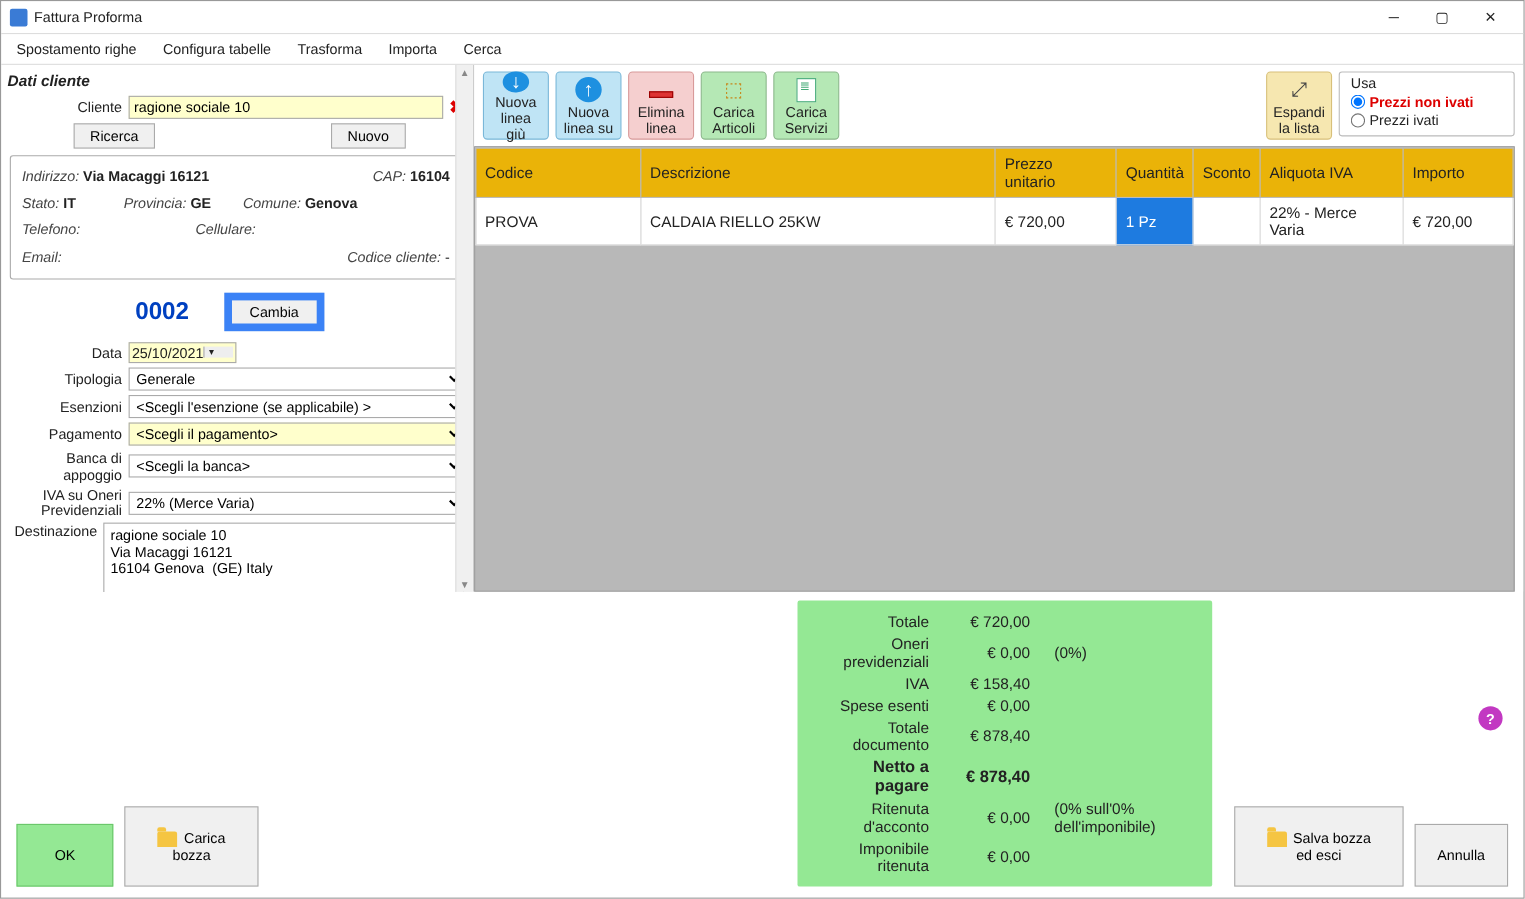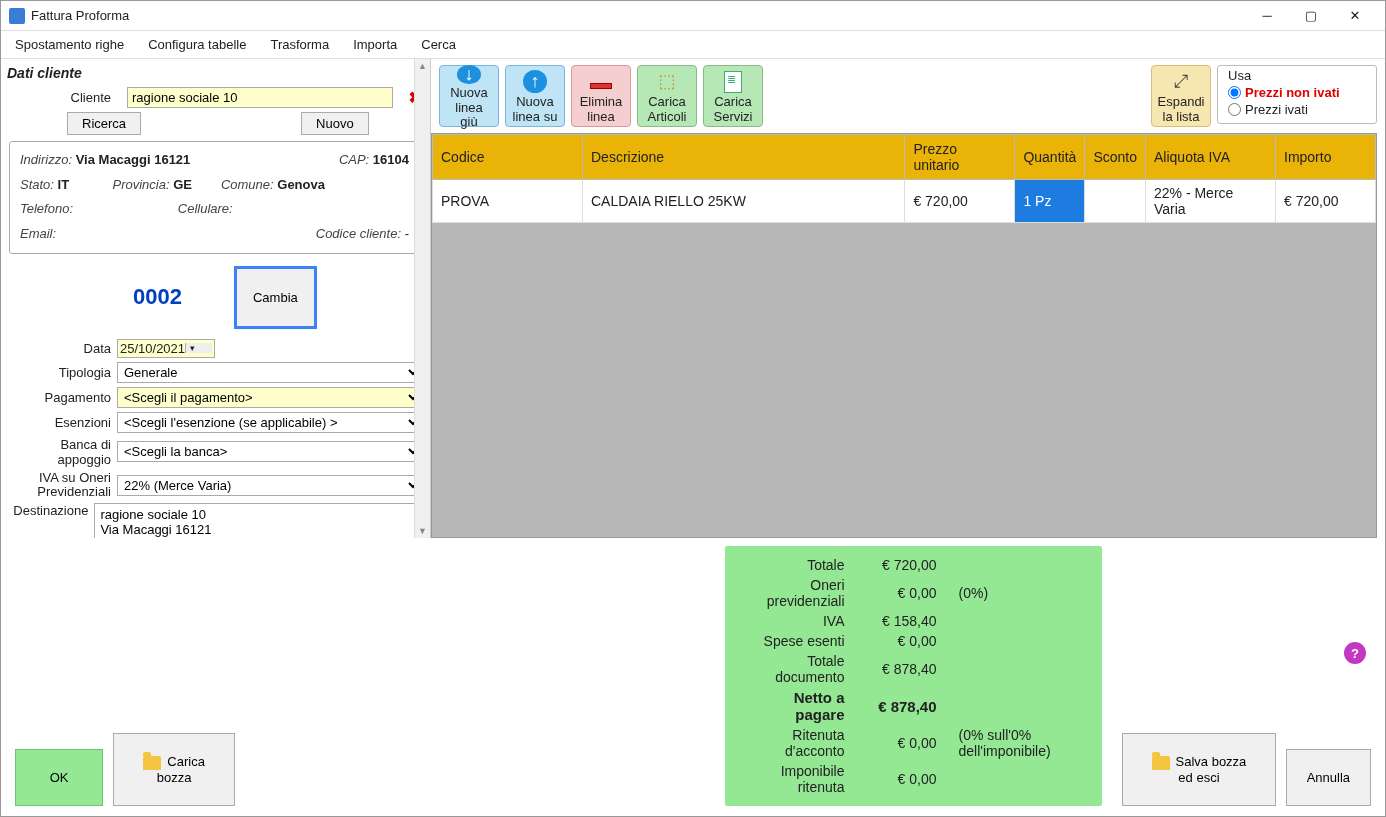--- a/index.html
+++ b/index.html
@@ -10,32 +10,32 @@
 .titlebar .sys span { width:44px; height:30px; display:flex; align-items:center; justify-content:center; }
 .app-icon { width:16px; height:16px; margin-right:6px; display:inline-block; background:#3a7bd5; border-radius:2px; }
 .menubar { display:flex; gap:24px; padding:6px 14px; border-bottom:1px solid #ddd; font-size:14px; }
 .menubar span { cursor:default; }
 .content { flex:1; display:flex; overflow:hidden; }
 .left-pane { width:430px; border-right:1px solid #ccc; padding:6px 8px 6px 6px; overflow-y:auto; position:relative;}
 .left-scroll { position:absolute; right:0; top:0; bottom:0; width:16px; background:#f0f0f0; border-left:1px solid #ddd;}
 .left-scroll::before{content:"▲"; position:absolute; top:2px; left:3px; font-size:9px; color:#888;}
 .left-scroll::after{content:"▼"; position:absolute; bottom:2px; left:3px; font-size:9px; color:#888;}
 .section-title { font-weight:bold; font-style:italic; font-size:14px; margin-bottom:6px; }
-.row { display:flex; align-items:center; margin-bottom:4px; gap:16px; }
+.row { display:flex; align-items:center; margin-bottom:4px; gap:6px; }
 .row label { width:104px; text-align:right; font-size:13px; }
 .inp { border:1px solid #aaa; padding:2px 4px; font-size:13px; }
 .sel { border:1px solid #aaa; padding:1px 2px; font-size:13px; background:#fff; }
 .btn { border:1px solid #aaa; background:#f0f0f0; padding:3px 14px; cursor:default; font-size:13px; }
 .cliente-inp { flex:1; background:#ffffcc; }
 .del-x{ color:#d00; font-weight:bold; font-size:16px; cursor:pointer; }
 .card { border:1px solid #aaa; border-radius:3px; padding:6px 10px; margin:6px 2px 12px 2px; font-size:13px; line-height:1.9; }
 .card .lbl { font-style:italic; color:#444; }
 .card .val { font-weight:bold; }
 .doc-num { color:#0040c0; font-weight:bold; font-size:22px; margin-left:40px;}
-.small-btn { border:3px solid #3b82f6; background:#f0f0f0; padding:21px 16px; }
+.small-btn { border:7px solid #3b82f6; background:#f0f0f0; padding:3px 16px; }
 .form-row { display:flex; align-items:center; margin-bottom:4px; }
 .form-row label { width:110px; text-align:right; padding-right:6px; font-size:13px;}
 .form-row .sel, .form-row .inp { flex:1; }
 .multiline-label { line-height:1.1; text-align:right; width:110px; padding-right:6px;}
 .textarea { border:1px solid #aaa; padding:3px 5px; font-size:13px; width:100%; height:82px; resize:none; white-space:pre; }
 .right-pane { flex:1; display:flex; flex-direction:column; background:#fff; }
 .toolbar { display:flex; align-items:flex-start; padding:6px 8px; gap:6px; }
 .tb-btn { border:1px solid #8cb88c; background:#b5e8b5; border-radius:4px; padding:4px 6px 2px 6px; width:60px; height:62px; display:flex; flex-direction:column; align-items:center; justify-content:center; gap:2px; font-size:12px; text-align:center; line-height:1.1;}
 .tb-btn.blue { background:#bfe4f5; border-color:#7ab7d8; }
 .tb-btn.yellow { background:#f6e7b0; border-color:#d8c07a; }
@@ -136,26 +136,26 @@
       <div class="date-sel">
           <span>25/10/2021</span>
           <span class="dd">▾</span>
         </div>
     </div>
     <div class="form-row">
         <label>Tipologia</label>
       <select class="sel"><option>Generale</option></select>
       </div>
     <div class="form-row">
+        <label>Esenzioni</label>
+      <select class="sel"><option>&lt;Scegli l'esenzione (se applicabile) &gt;</option></select>
+      </div>
+    <div class="form-row">
         <label>Pagamento</label>
       <select class="sel highlight-sel"><option>&lt;Scegli il pagamento&gt;</option></select>
-      </div>
-    <div class="form-row">
-        <label>Esenzioni</label>
-      <select class="sel"><option>&lt;Scegli l'esenzione (se applicabile) &gt;</option></select>
       </div>
     <div class="form-row">
         <label>Banca di appoggio</label>
       <select class="sel"><option>&lt;Scegli la banca&gt;</option></select>
       </div>
     <div class="form-row">
         <div class="multiline-label"><span>IVA su Oneri Previdenziali</span></div>
       <select class="sel"><option>22% (Merce Varia)</option></select>
       </div>
     <div class="form-row" style="align-items:flex-start;">

